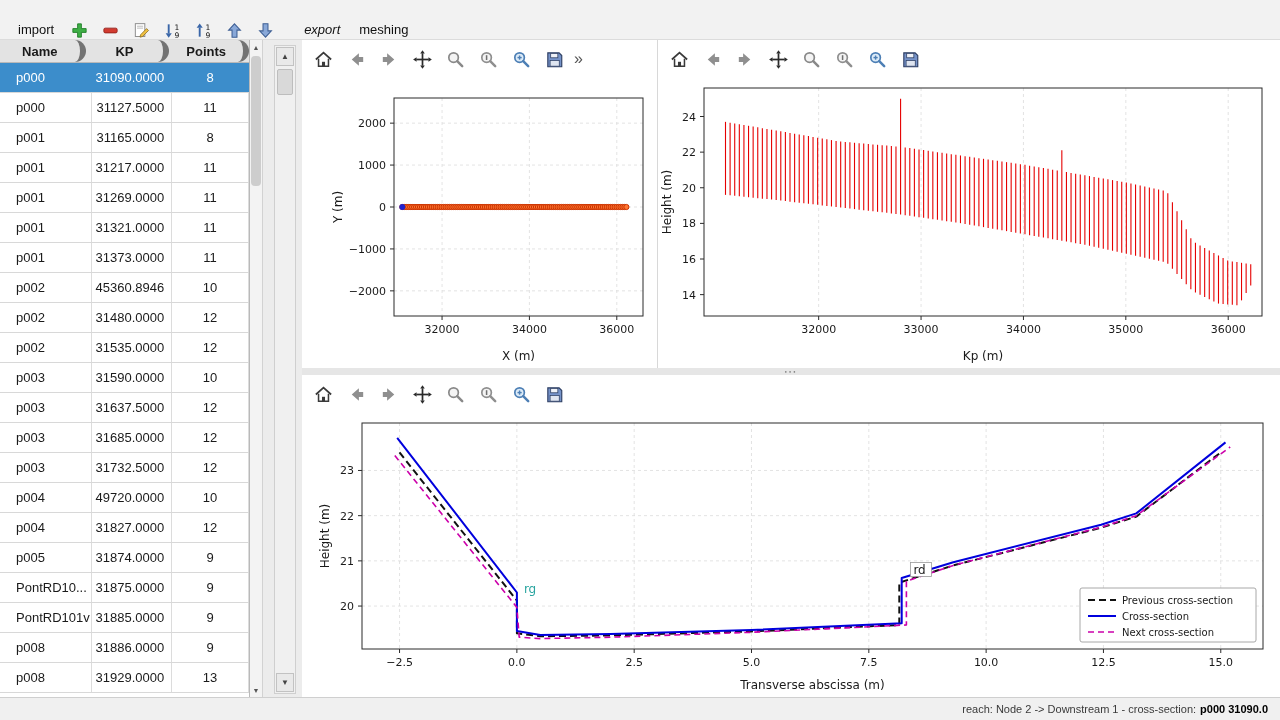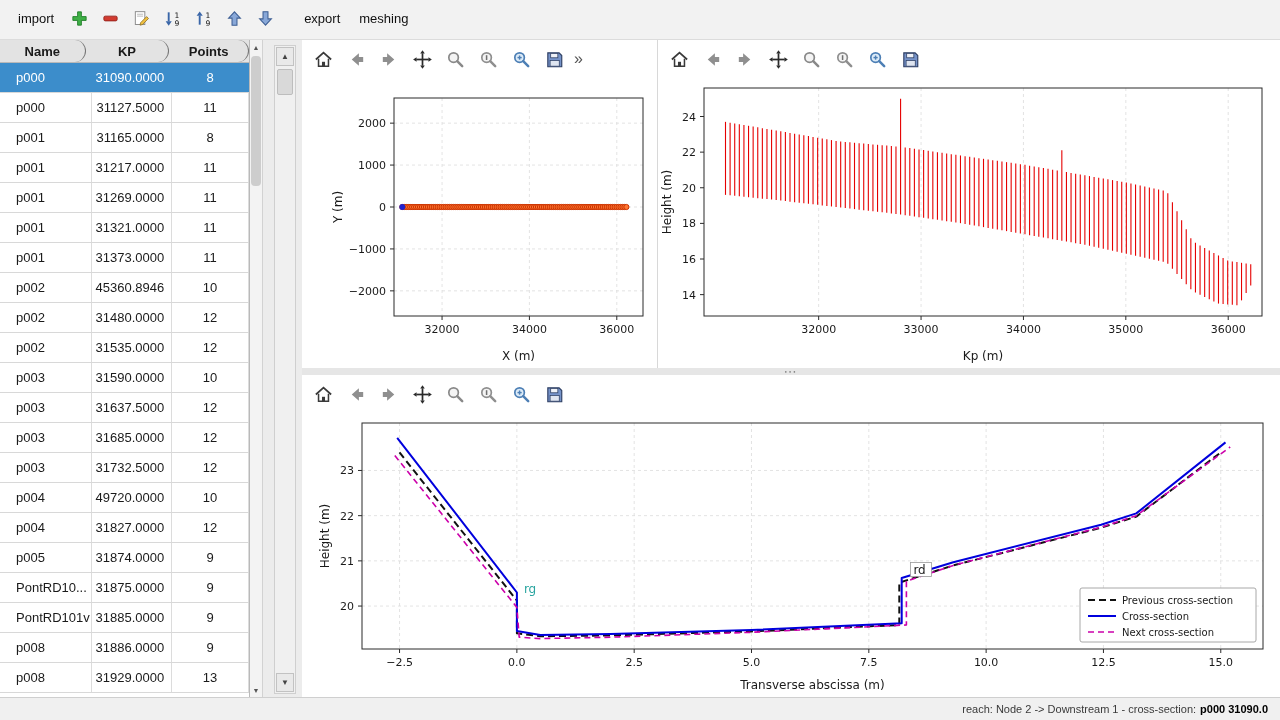--- a/index.html
+++ b/index.html
@@ -7,39 +7,39 @@
   body {
     width:1280px; height:720px; overflow:hidden;
     background:#ececec;
     font-family:"Liberation Sans","DejaVu Sans",sans-serif;
     font-size:13px; color:#1a1a1a;
   }
   svg text { font-family:"DejaVu Sans",sans-serif; }
 
   
   .app-toolbar {
-    height:40px; display:flex; align-items:flex-end; gap:3px;
-    padding:8px 10px; background:#f2f2f2; border-bottom:1px solid #dcdcdc;
+    height:40px; display:flex; align-items:flex-start; gap:3px;
+    padding:17px 10px; background:#f2f2f2; border-bottom:1px solid #dcdcdc;
   }
   .tool-text { padding:5px 8px; color:#111; }
   .icon-btn {
     width:28px; height:26px; display:flex; align-items:center; justify-content:center;
     border:none; background:transparent; padding:0;
   }
   .icon-btn svg { width:19px; height:19px; }
-  .tool-text.spaced { margin-left:14px; }
+  .tool-text.spaced { margin-left:14px;font-style:italic; }
 
   
   .main { display:flex; height:657px; }
 
   
   .left-panel { width:302px; flex:0 0 302px; display:flex; background:#ececec; }
   .table-wrap { width:250px; display:flex; flex-direction:column; background:#fff; border-right:1px solid #b9b9b9; }
   .thead { display:flex; height:23px; background:#e3e3e3; border-bottom:1px solid #b9b9b9; font-weight:bold; }
-  .hcell { display:flex; align-items:center; justify-content:center; border-right:1px solid #737373;border-radius:11px; }
+  .hcell { display:flex; align-items:center; justify-content:center; border-right:6px solid #737373;border-radius:11px; }
   .c0 { width:86px; } .c1 { width:84px; } .c2 { width:80px; }
   .trow { display:flex; height:30px; border-bottom:1px solid #d8d8d8; background:#fff;padding-left:9px; }
   .tcell { display:flex; align-items:center; border-right:1px solid #dcdcdc; padding:0 7px; overflow:hidden; white-space:nowrap; }
   .tcell.c0 { justify-content:flex-start; }
   .tcell.c1 { justify-content:flex-end; }
   .tcell.c2 { justify-content:center; }
   .trow.selected { background:#3c8dcb; }
   .trow.selected .tcell { color:#fff; border-right-color:#3c8dcb; }
 
   .sb-inner { width:13px; background:#f3f3f3; border-right:1px solid #d2d2d2; display:flex; flex-direction:column; }

